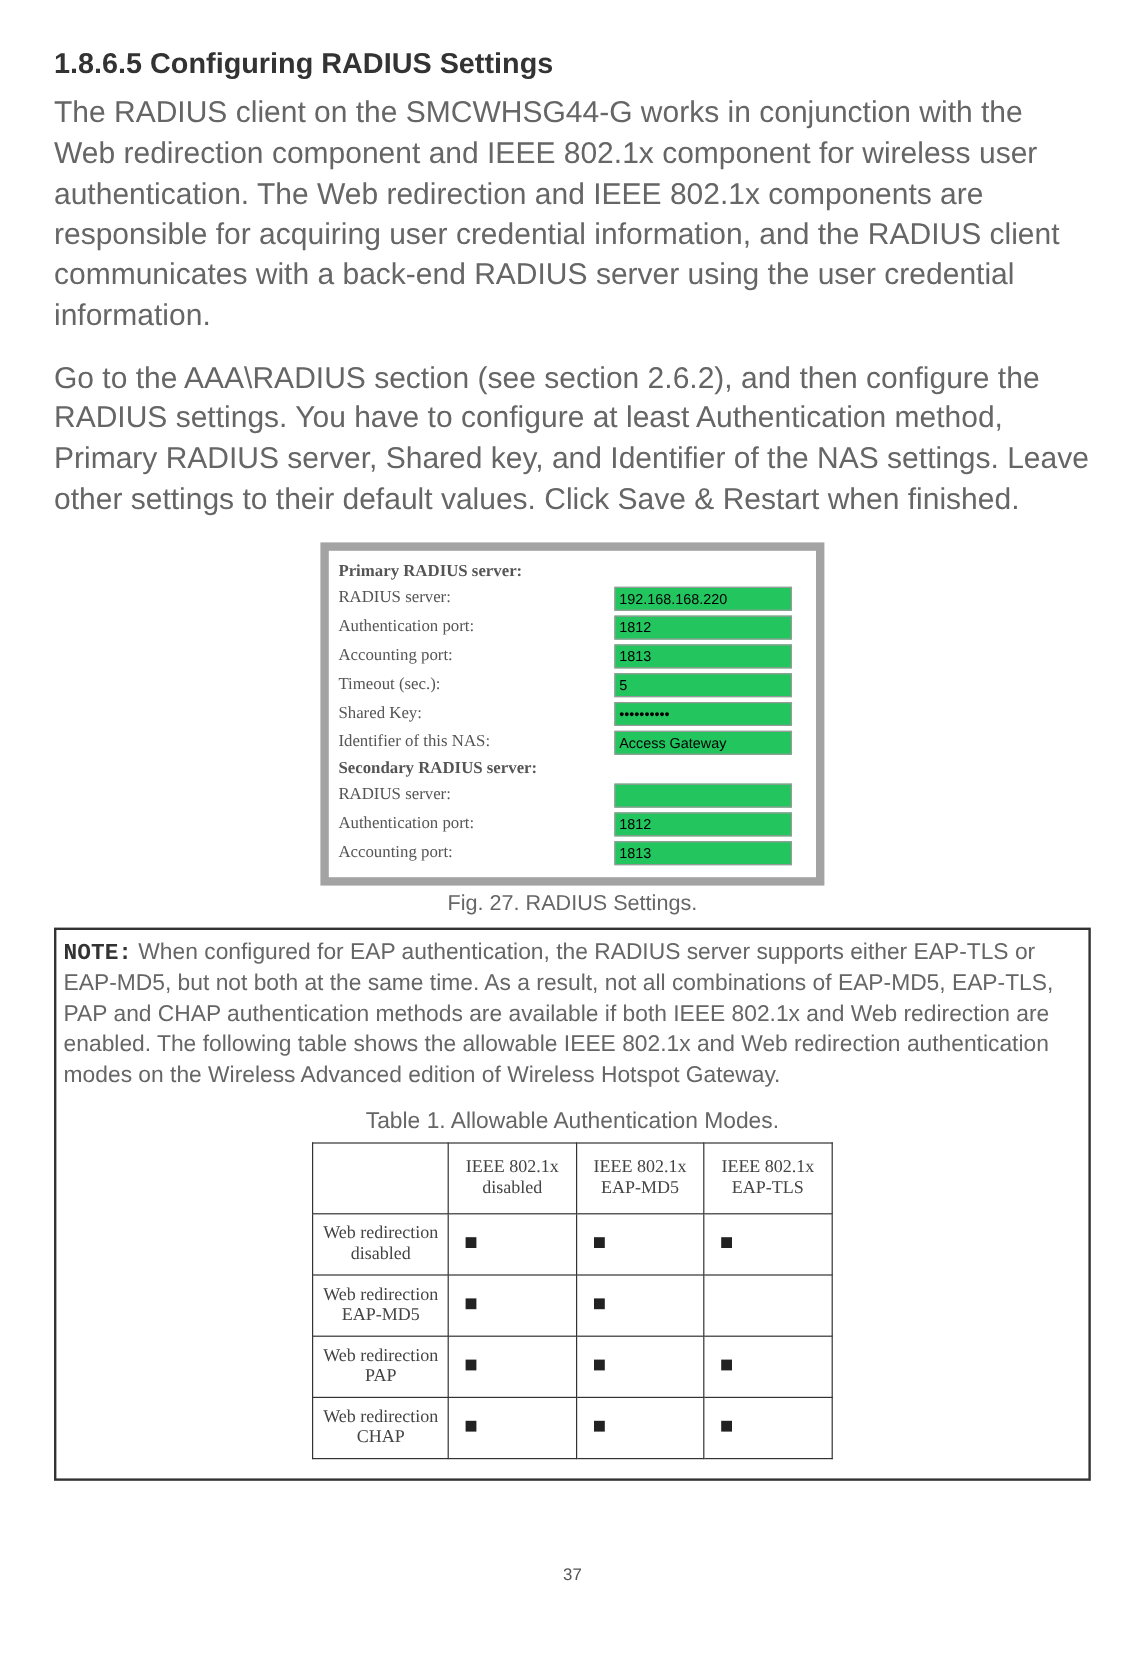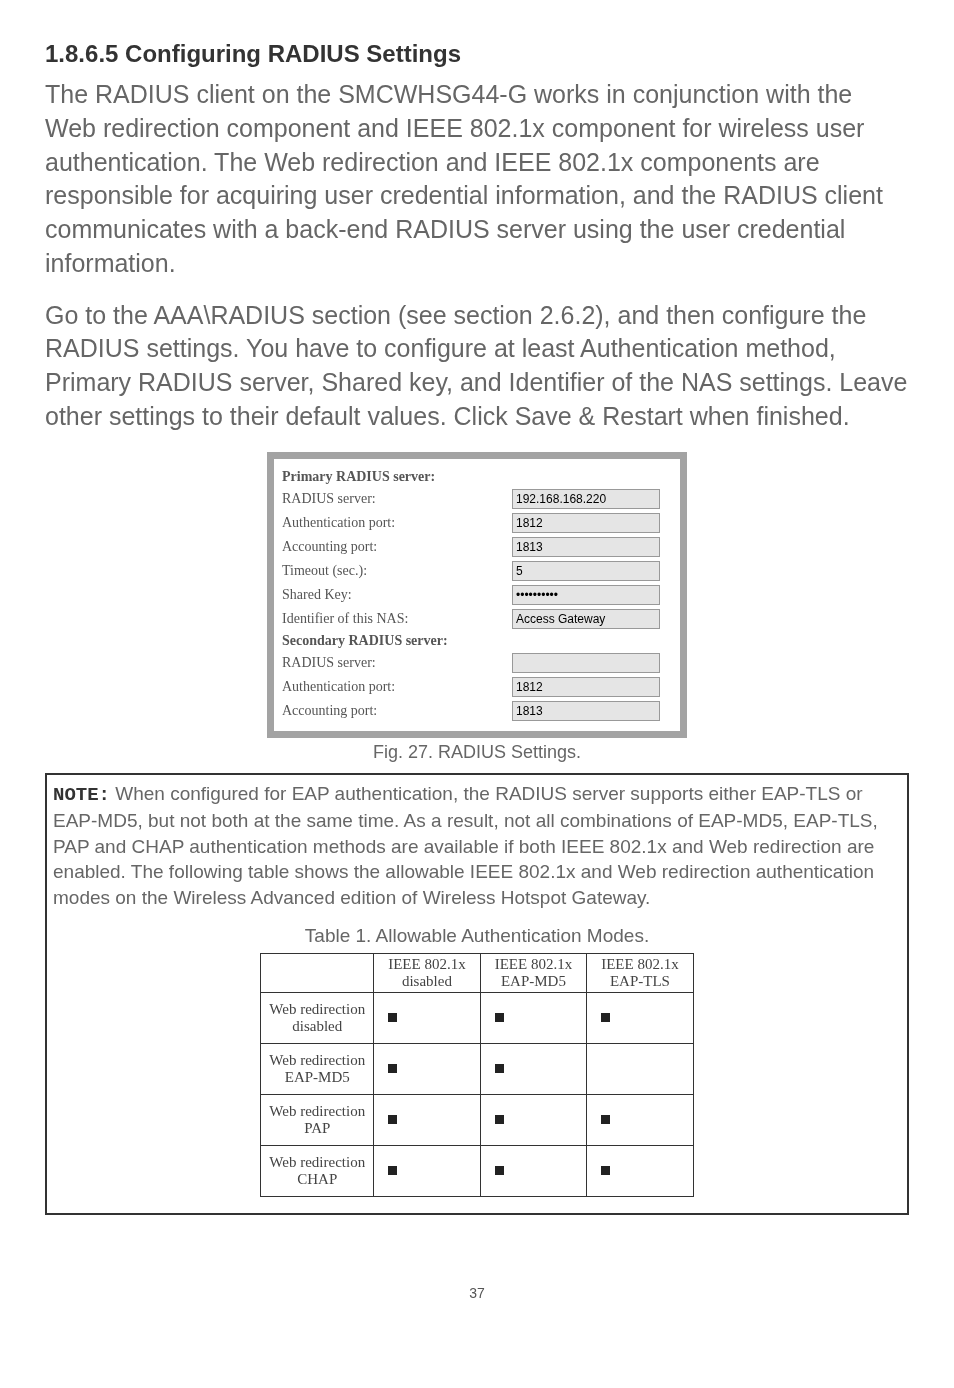--- a/index.html
+++ b/index.html
@@ -44,21 +44,21 @@
   }
   .config-heading {
     font-weight: bold;
     margin: 4px 0;
     font-size: 14px;
   }
   .config-input {
     font-family: Arial, sans-serif;
     font-size: 12px;
     border: 1px solid #999;
-    background: #e5e5e5;
+    background: #22c55e;
     padding: 1px 3px;
     height: 16px;
     width: 140px;
     box-sizing: content-box;
   }
   .fig-caption {
     text-align: center;
     font-size: 18px;
     color: #666;
     margin: 4px 0 10px 0;
@@ -83,21 +83,21 @@
   }
   table.modes {
     border-collapse: collapse;
     margin: 0 auto 8px auto;
     font-family: "Times New Roman", serif;
     font-size: 15px;
     color: #444;
   }
   table.modes th, table.modes td {
     border: 1px solid #333;
-    padding: 2px 14px;
+    padding: 12px 14px;
     font-weight: normal;
   }
   table.modes td.rowhead {
     text-align: center;
     padding: 8px 8px;
   }
   .sq {
     display: inline-block;
     width: 9px;
     height: 9px;

